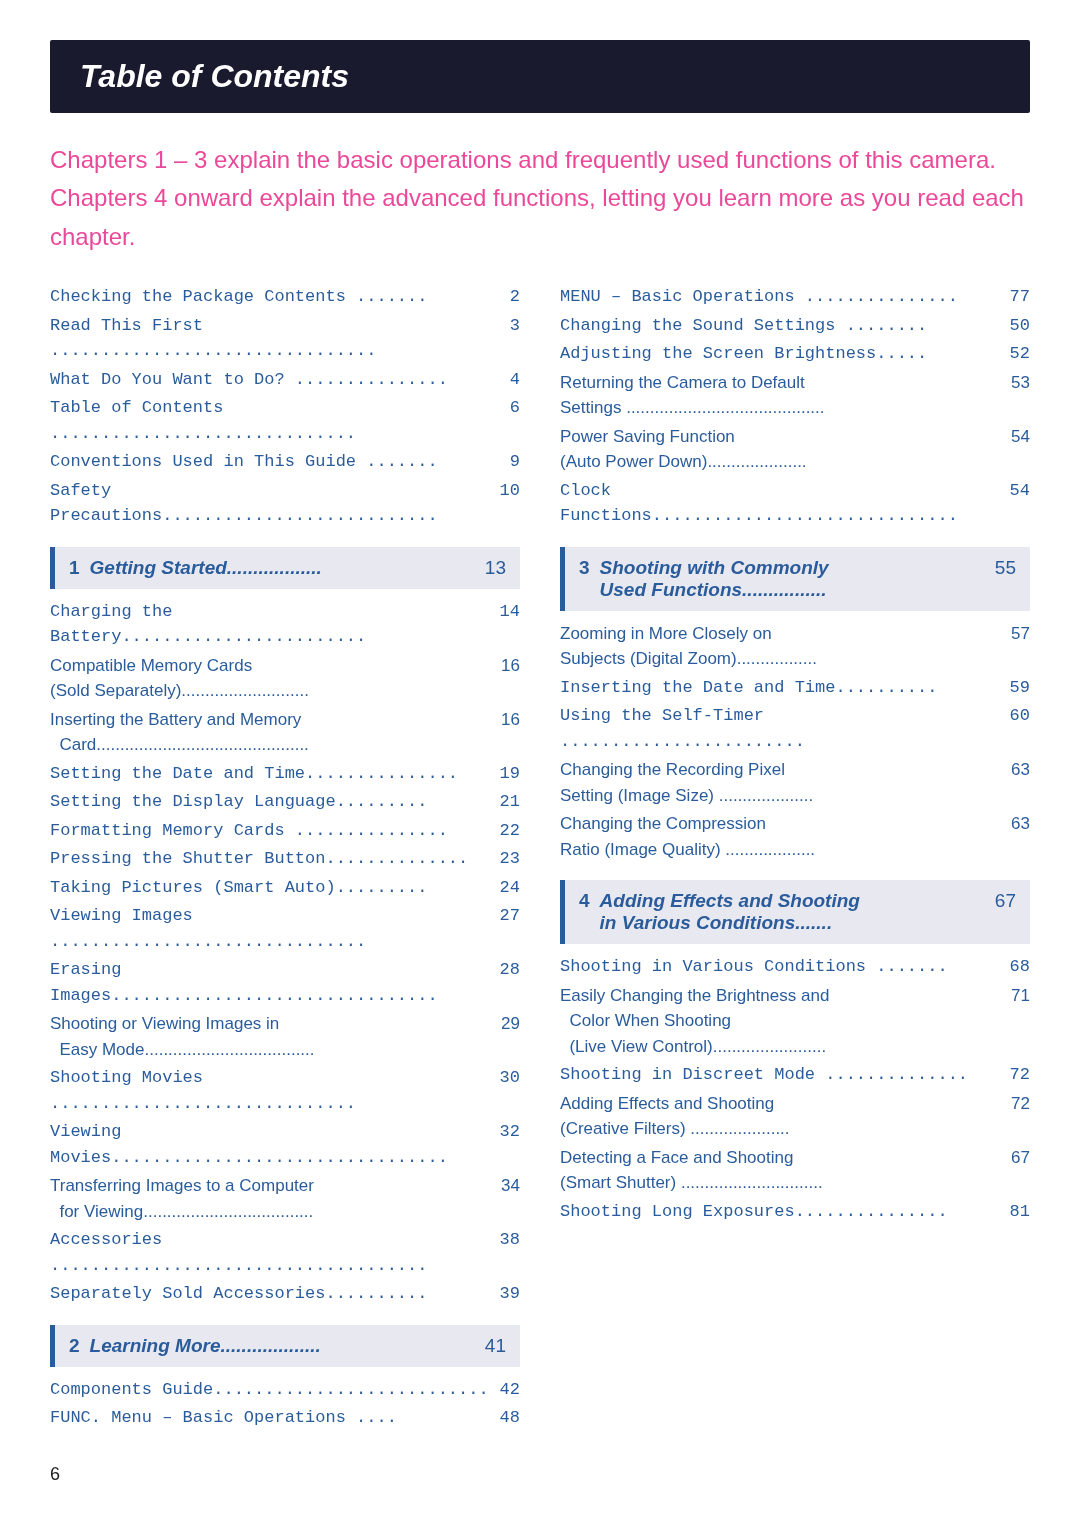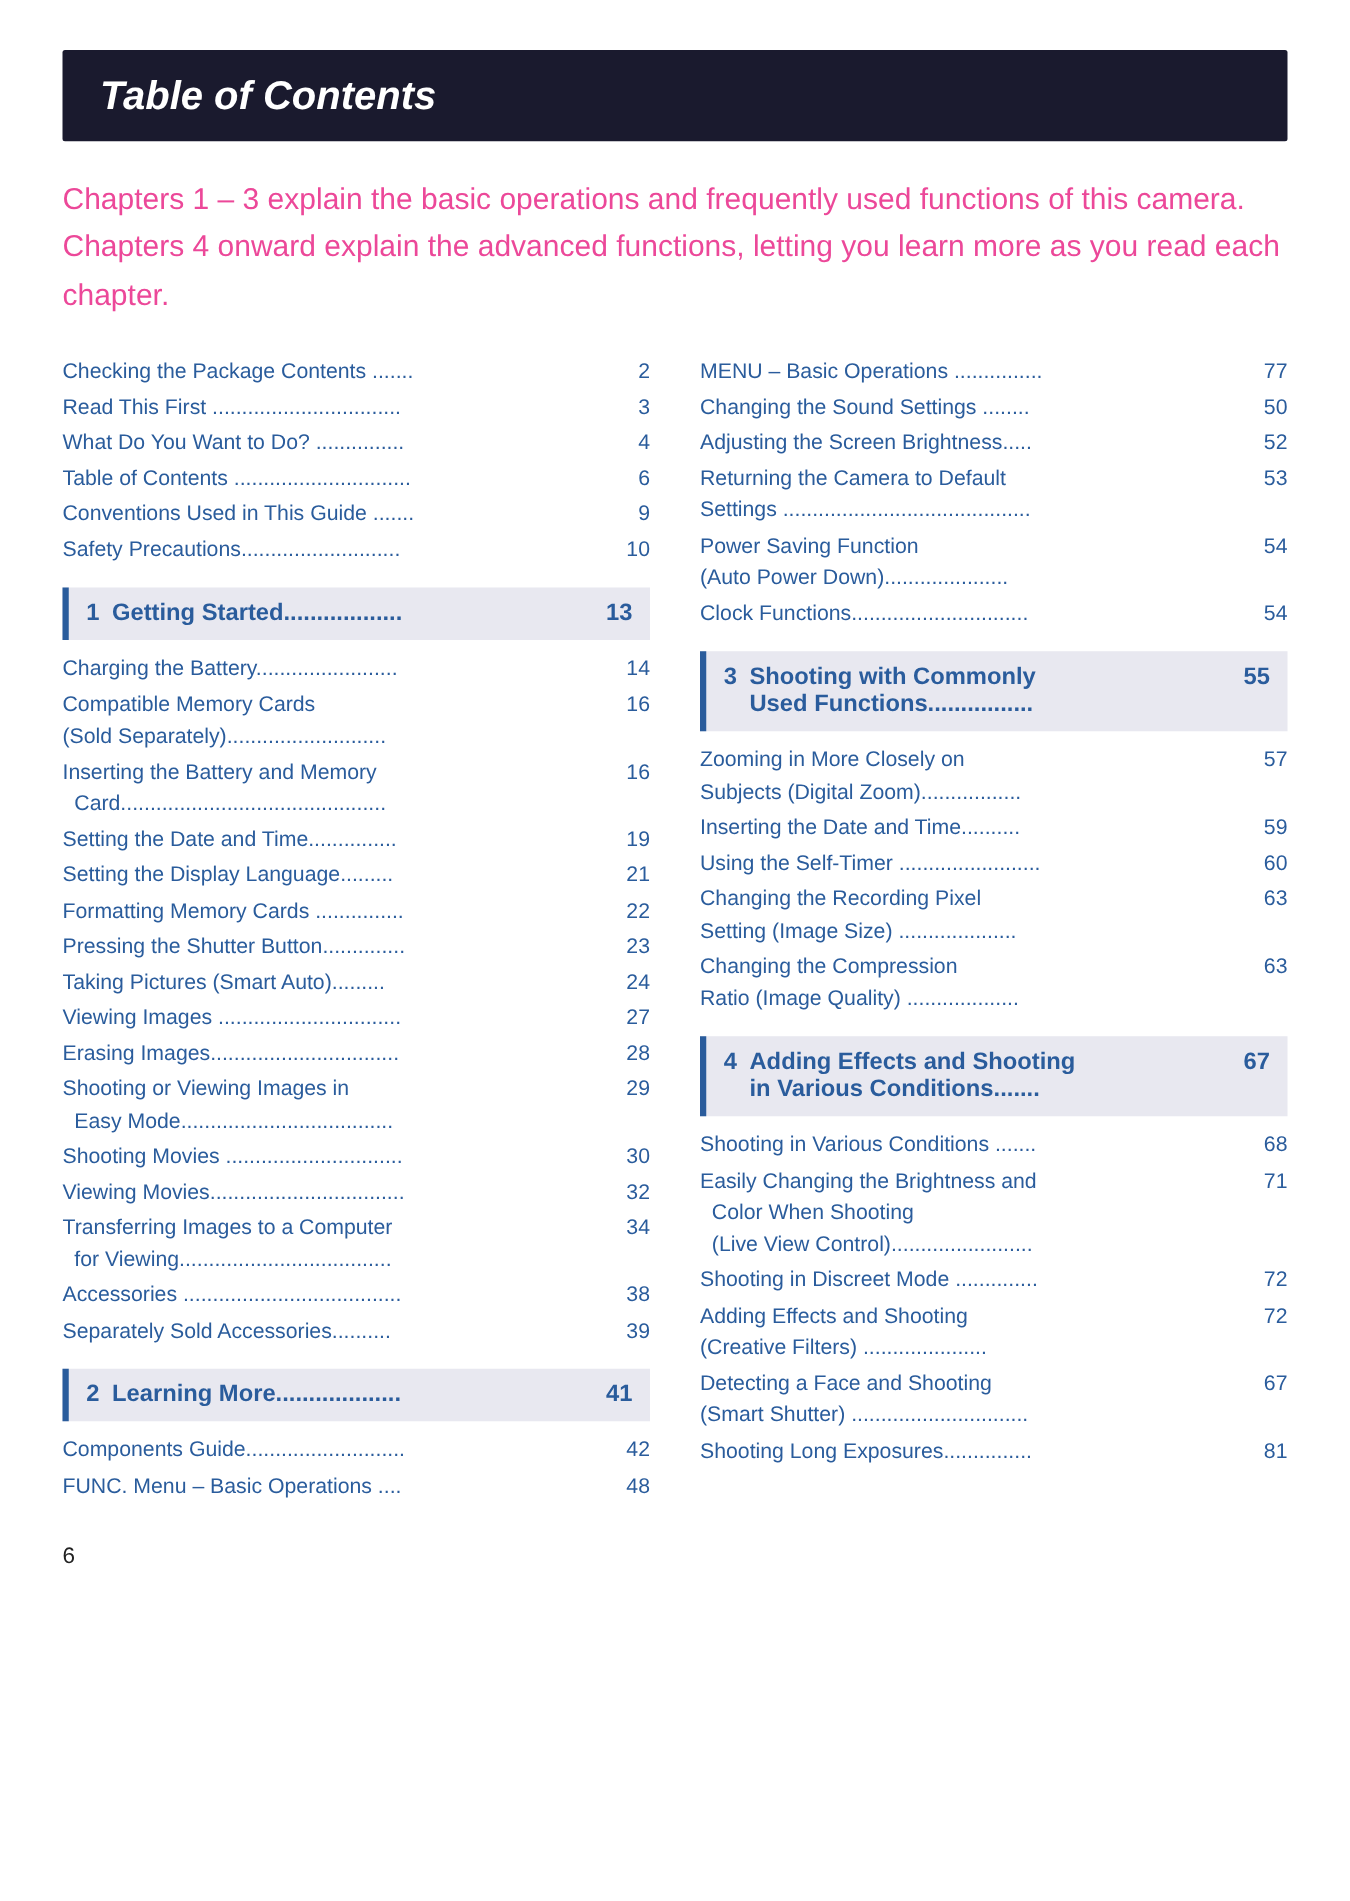--- a/index.html
+++ b/index.html
@@ -45,20 +45,21 @@
     .col {}
 
     .toc-item {
       display: flex;
       justify-content: space-between;
       align-items: baseline;
       color: #2a5c9c;
       font-size: 17px;
       line-height: 1.5;
       margin-bottom: 3px;
+      font-family: Liberation Mono, monospace;
     }
 
     .toc-item-text {
       flex: 1;
     }
 
     .toc-item-page {
       white-space: nowrap;
       margin-left: 4px;
     }
@@ -90,26 +91,27 @@
     .section-num {
       color: #2a5c9c;
       font-size: 19px;
       font-weight: bold;
     }
 
     .section-title {
       color: #2a5c9c;
       font-size: 19px;
       font-weight: bold;
+      font-style: italic;
     }
 
     .section-page {
       color: #2a5c9c;
       font-size: 19px;
-      font-weight: bold;
+      font-weight: normal;
       margin-left: auto;
     }
 
     .page-num {
       margin-top: 30px;
       font-size: 18px;
       color: #222;
     }
 
     .dots {

